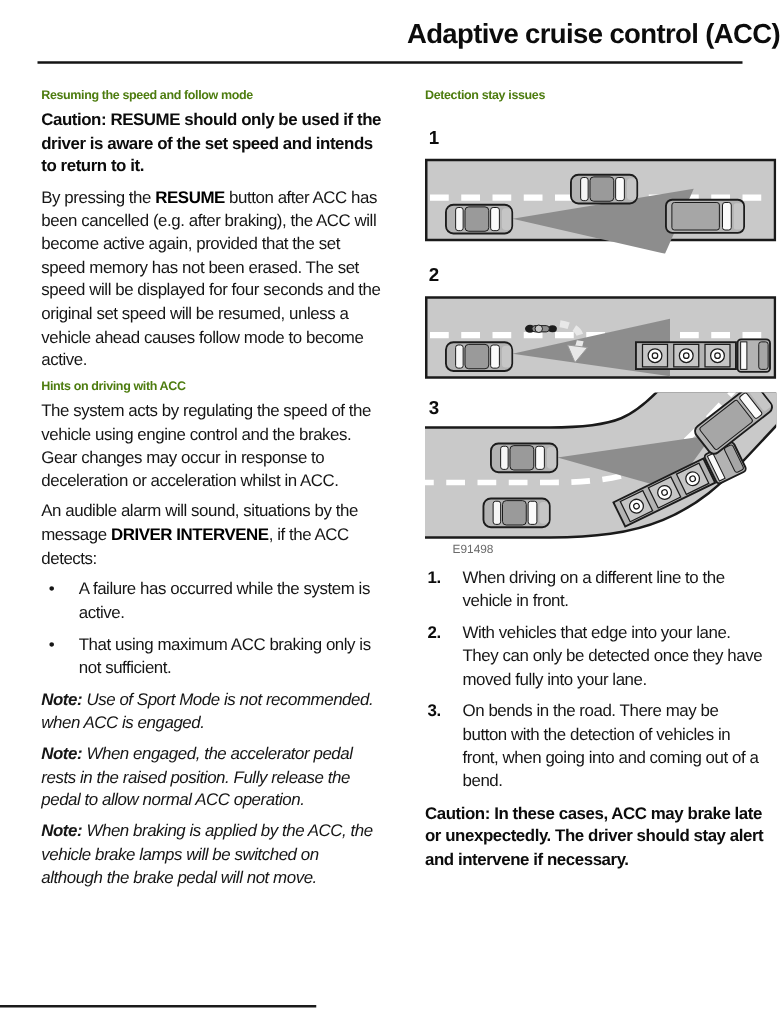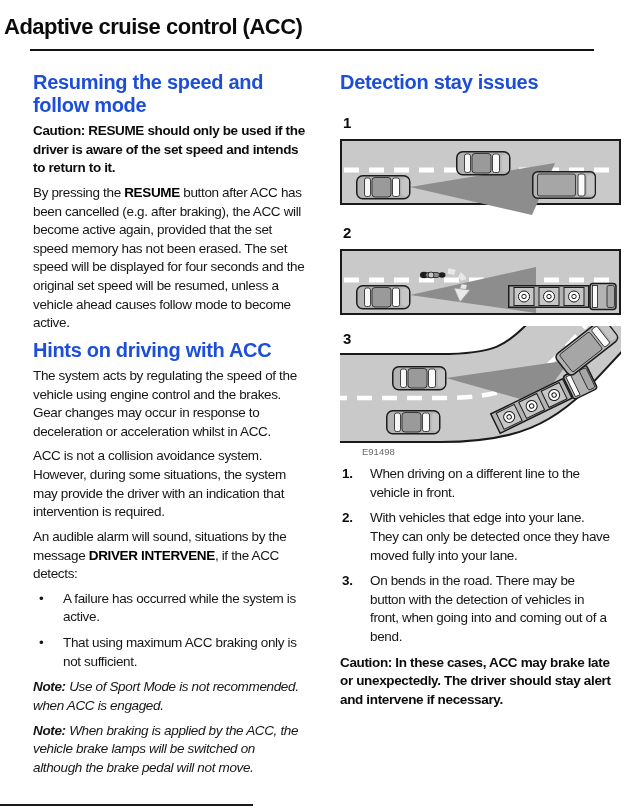--- a/index.html
+++ b/index.html
@@ -6,33 +6,33 @@
   .page{
     position:relative;
     width:624px;height:808px;
     background:#fff;
     overflow:hidden;
     font-family:"Liberation Sans","DejaVu Sans",sans-serif;
     color:#111;
     letter-spacing:-0.35px;
   }
   .page-title{
-    margin:14px 0 9px 4px;
-    text-align:left;
+    margin:14px 0 9px 16px;
+    text-align:right;
     font-size:22px;
     font-weight:bold;
     letter-spacing:-0.5px;
     color:#0c0c0c;
   }
   .title-rule{height:2px;background:#141414;margin:0 30px 0 30px;}
   .columns{display:flex;margin:17px 0 0 33px;}
   .col{width:272px;}
   .col.left{margin-right:35px;}
   h2.sec{
-    font-size:20px;font-weight:bold;margin:3px 0 5px 0;letter-spacing:-0.3px;color:#1d4ed8;
+    font-size:10px;font-weight:bold;margin:3px 0 5px 0;letter-spacing:-0.3px;color:#4d7c0f;
   }
   p.body, .bullet, .oitem{
     font-size:13.5px;line-height:1.38;margin:0 0 6px 0;color:#161616;
   }
   p.caution{font-weight:bold;color:#0c0c0c;}
   b.inl{font-weight:bold;color:#000000;}
   p.note{font-style:italic;}
   p.note strong{font-weight:bold;margin-top:15px;}
   .bullet{display:flex;margin-bottom:7px;}
   .bullet .glyph{flex:0 0 24px;padding-left:6px;}
@@ -62,33 +62,33 @@
 
   <div class="columns">
 
     <div class="col left">
       <h2 class="sec">Resuming the speed and follow mode</h2>
       <p class="body caution">Caution: RESUME should only be used if the driver is aware of the set speed and intends to return to it.</p>
       <p class="body"><span>By pressing the </span><b class="inl">RESUME</b><span> button after ACC has been cancelled (e.g. after braking), the ACC will become active again, provided that the set speed memory has not been erased. The set speed will be displayed for four seconds and the original set speed will be resumed, unless a vehicle ahead causes follow mode to become active.</span></p>
 
       <h2 class="sec">Hints on driving with ACC</h2>
       <p class="body">The system acts by regulating the speed of the vehicle using engine control and the brakes. Gear changes may occur in response to deceleration or acceleration whilst in ACC.</p>
-      <p class="body">ACC is not a collision avoidance system. However, during some situations, the system may provide the driver with an indication that intervention is required.</p>
       <p class="body"><span>An audible alarm will sound, situations by the message </span><b class="inl">DRIVER INTERVENE</b><span>, if the ACC detects:</span></p>
 
       <div class="bullet">
         <span class="glyph">•</span>
         <span>A failure has occurred while the system is active.</span>
       </div>
       <div class="bullet">
         <span class="glyph">•</span>
         <span>That using maximum ACC braking only is not sufficient.</span>
       </div>
 
       <p class="body note"><strong>Note:</strong><span> Use of Sport Mode is not recommended. when ACC is engaged.</span></p>
+      <p class="body note"><strong>Note:</strong><span> When engaged, the accelerator pedal rests in the raised position. Fully release the pedal to allow normal ACC operation.</span></p>
       <p class="body note"><strong>Note:</strong><span> When braking is applied by the ACC, the vehicle brake lamps will be switched on although the brake pedal will not move.</span></p>
     </div>
 
     <div class="col right">
       <h2 class="sec">Detection stay issues</h2>
 
       <div class="fig fig1">
         <div class="fig-num">1</div>
         <svg width="281" height="78" viewBox="0 0 281 78">
           <defs>

